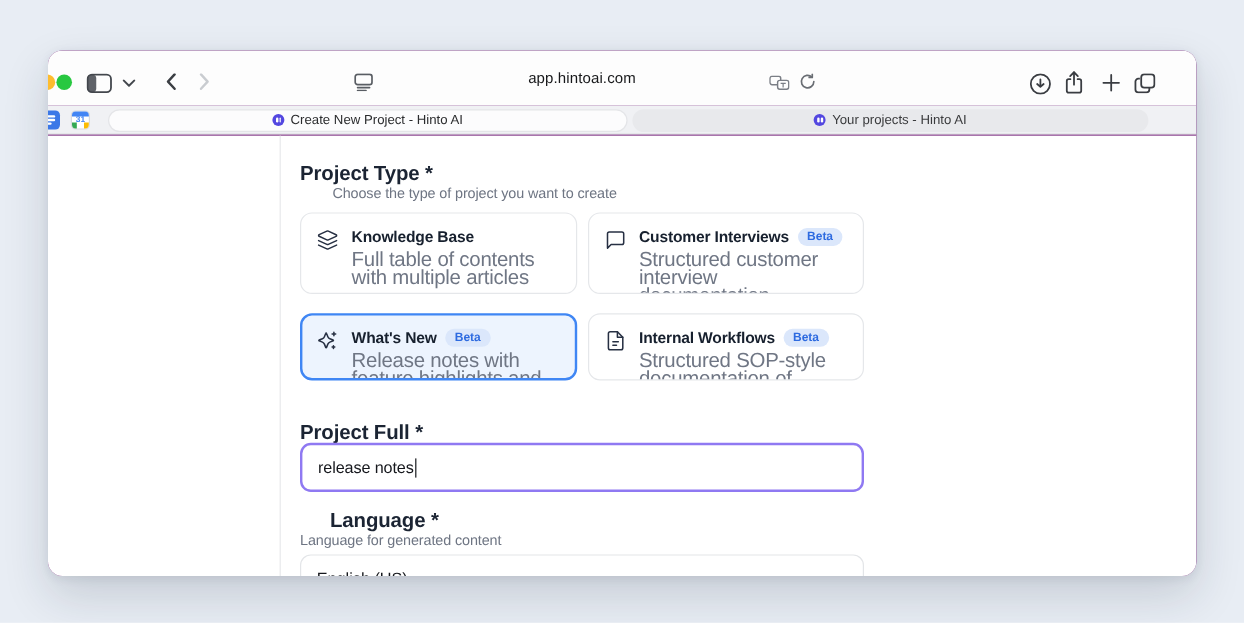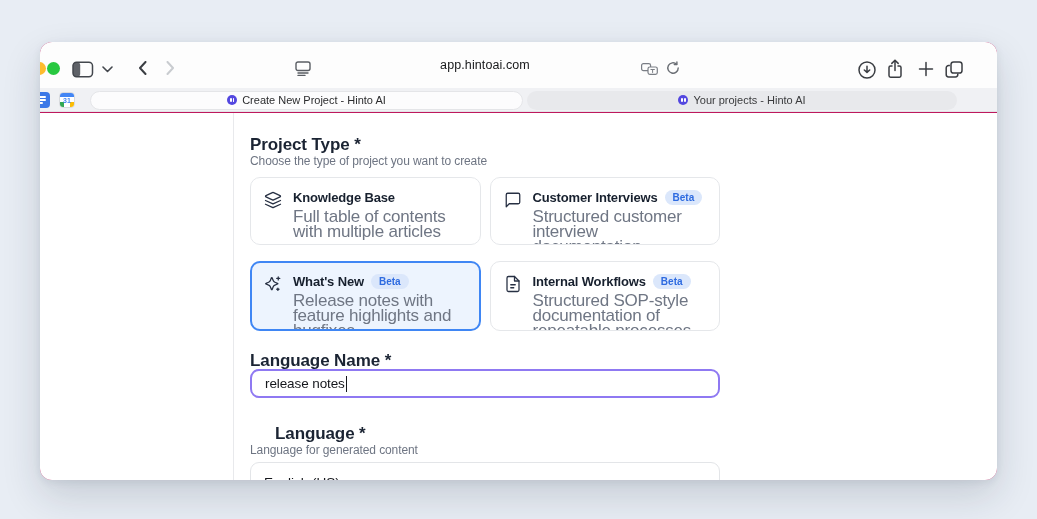--- a/index.html
+++ b/index.html
@@ -5,21 +5,21 @@
   * { margin:0; padding:0; box-sizing:border-box; }
   html,body { width:1037px; height:519px; }
   body {
     font-family:"Liberation Sans", sans-serif;
     background:#e8edf4;
     position:relative;
     overflow:hidden;
   }
   .window {
     position:absolute; left:40px; top:42px; width:957px; height:438px;
-    background:#be185d; border-radius:12px; overflow:hidden;
+    background:#701a75; border-radius:12px; overflow:hidden;
     box-shadow:0 16px 38px rgba(25,35,55,.16), 0 2px 8px rgba(25,35,55,.08);
   }
   
   .toolbar { position:absolute; left:0; top:0; width:100%; height:46px; background:#fdfdfd; }
   .dot { position:absolute; width:13px; height:13px; border-radius:50%; top:20px; }
   .dot.yellow { left:-7px; background:#febc2e; }
   .dot.green  { left:7px;  background:#28c840; }
   .tb-icon { position:absolute; top:19px; display:flex; align-items:center; justify-content:center; }
   .tb-icon svg { display:block; }
   .url-text {
@@ -51,45 +51,45 @@
     width:10px; height:10px; border-radius:50%; background:#5347e0; position:relative; flex:0 0 auto;
   }
   .favicon::before { content:""; position:absolute; left:3px; top:2.6px; width:1.6px; height:4.8px; background:#fff; border-radius:1px; }
   .favicon::after  { content:""; position:absolute; left:5.6px; top:2.6px; width:1.6px; height:4.8px; background:#fff; border-radius:1px; }
   
   .content { position:absolute; left:0; top:71px; width:100%; height:367px; background:#fff; }
   .dialog-divider { position:absolute; left:193px; top:0; width:1px; height:100%; background:#e8e9ec; }
   .form { position:absolute; left:210px; top:0; width:470px; }
   .field-label { position:absolute; font-size:17px; font-weight:700; color:#1b2433; letter-spacing:-.1px; }
   .field-help  { position:absolute; font-size:12px; color:#6e7583; letter-spacing:-.1px; }
-  .lbl-type { top:22px; }  .help-type { top:41px; }
+  .lbl-type { top:22px; }  .help-type { top:41px;margin-left:27px; }
   .lbl-name { top:238px; } 
   .lbl-lang { top:311px;padding-left:25px; } .help-lang { top:330px; }
   .cards {
     position:absolute; top:64px; left:0; width:470px;
     display:grid; grid-template-columns:1fr 1fr; column-gap:9px; row-gap:16px;
   }
   .card {
     background:#fff; border:1px solid #e5e7ea; border-radius:10px;
     padding:12px 13px; display:flex; gap:11px; height:68px; overflow:hidden;
     cursor:pointer;
   }
-  .card.tall { height:70px; }
+  .card.tall { height:56px; }
   .card.selected { border:2px solid #3f86f4; background:#edf4fe; padding:11px 12px; }
   .card .cicon { flex:0 0 18px; padding-top:1px; color:#273043; }
   .card .ctext { flex:1; min-width:0; }
   .ctitle-row { display:flex; align-items:center; gap:7px; }
   .ctitle { font-size:13px; font-weight:700; color:#17202e; letter-spacing:-.15px; white-space:nowrap; }
   .beta {
     font-size:10px; font-weight:600; color:#2e6be0; background:#dbe7fb;
     padding:2px 8px; border-radius:999px; line-height:1.1;
   }
   .cdesc { margin-top:4px; font-size:17px; line-height:15px; color:#6f7684; letter-spacing:-.2px; }
   .text-input {
-    position:absolute; top:256px; left:0; width:470px; height:29px;
+    position:absolute; top:256px; left:0; width:470px; height:41px;
     border:2px solid #8f79f2; border-radius:9px; background:#fff;
     display:flex; align-items:center; padding:0 13px;
     font-size:13.5px; color:#15171c; letter-spacing:-.1px;
   }
   .caret { display:inline-block; width:1.6px; height:16px; background:#16181c; margin-left:1px; }
   .select {
     position:absolute; top:349px; left:0; width:470px; height:40px;
     border:1px solid #e3e5e8; border-radius:9px; background:#fff;
     display:flex; align-items:center; justify-content:space-between;
     padding:0 13px; font-size:13.5px; color:#15171c;
@@ -267,21 +267,21 @@
           <span class="ctext">
             <span class="ctitle-row">
               <span class="ctitle">Internal Workflows</span>
               <span class="beta">Beta</span>
             </span>
             <div class="cdesc">Structured SOP-style documentation of repeatable processes</div>
           </span>
         </div>
       </div>
 
-      <div class="field-label lbl-name">Language Name *</div>
+      <div class="field-label lbl-name">Project Full *</div>
       <div class="text-input">
         <span>release notes</span>
         <span class="caret"></span>
       </div>
 
       <div class="field-label lbl-lang">Language *</div>
       <div class="field-help help-lang">Language for generated content</div>
       <div class="select">
         <span>English (US)</span>
         <span>

